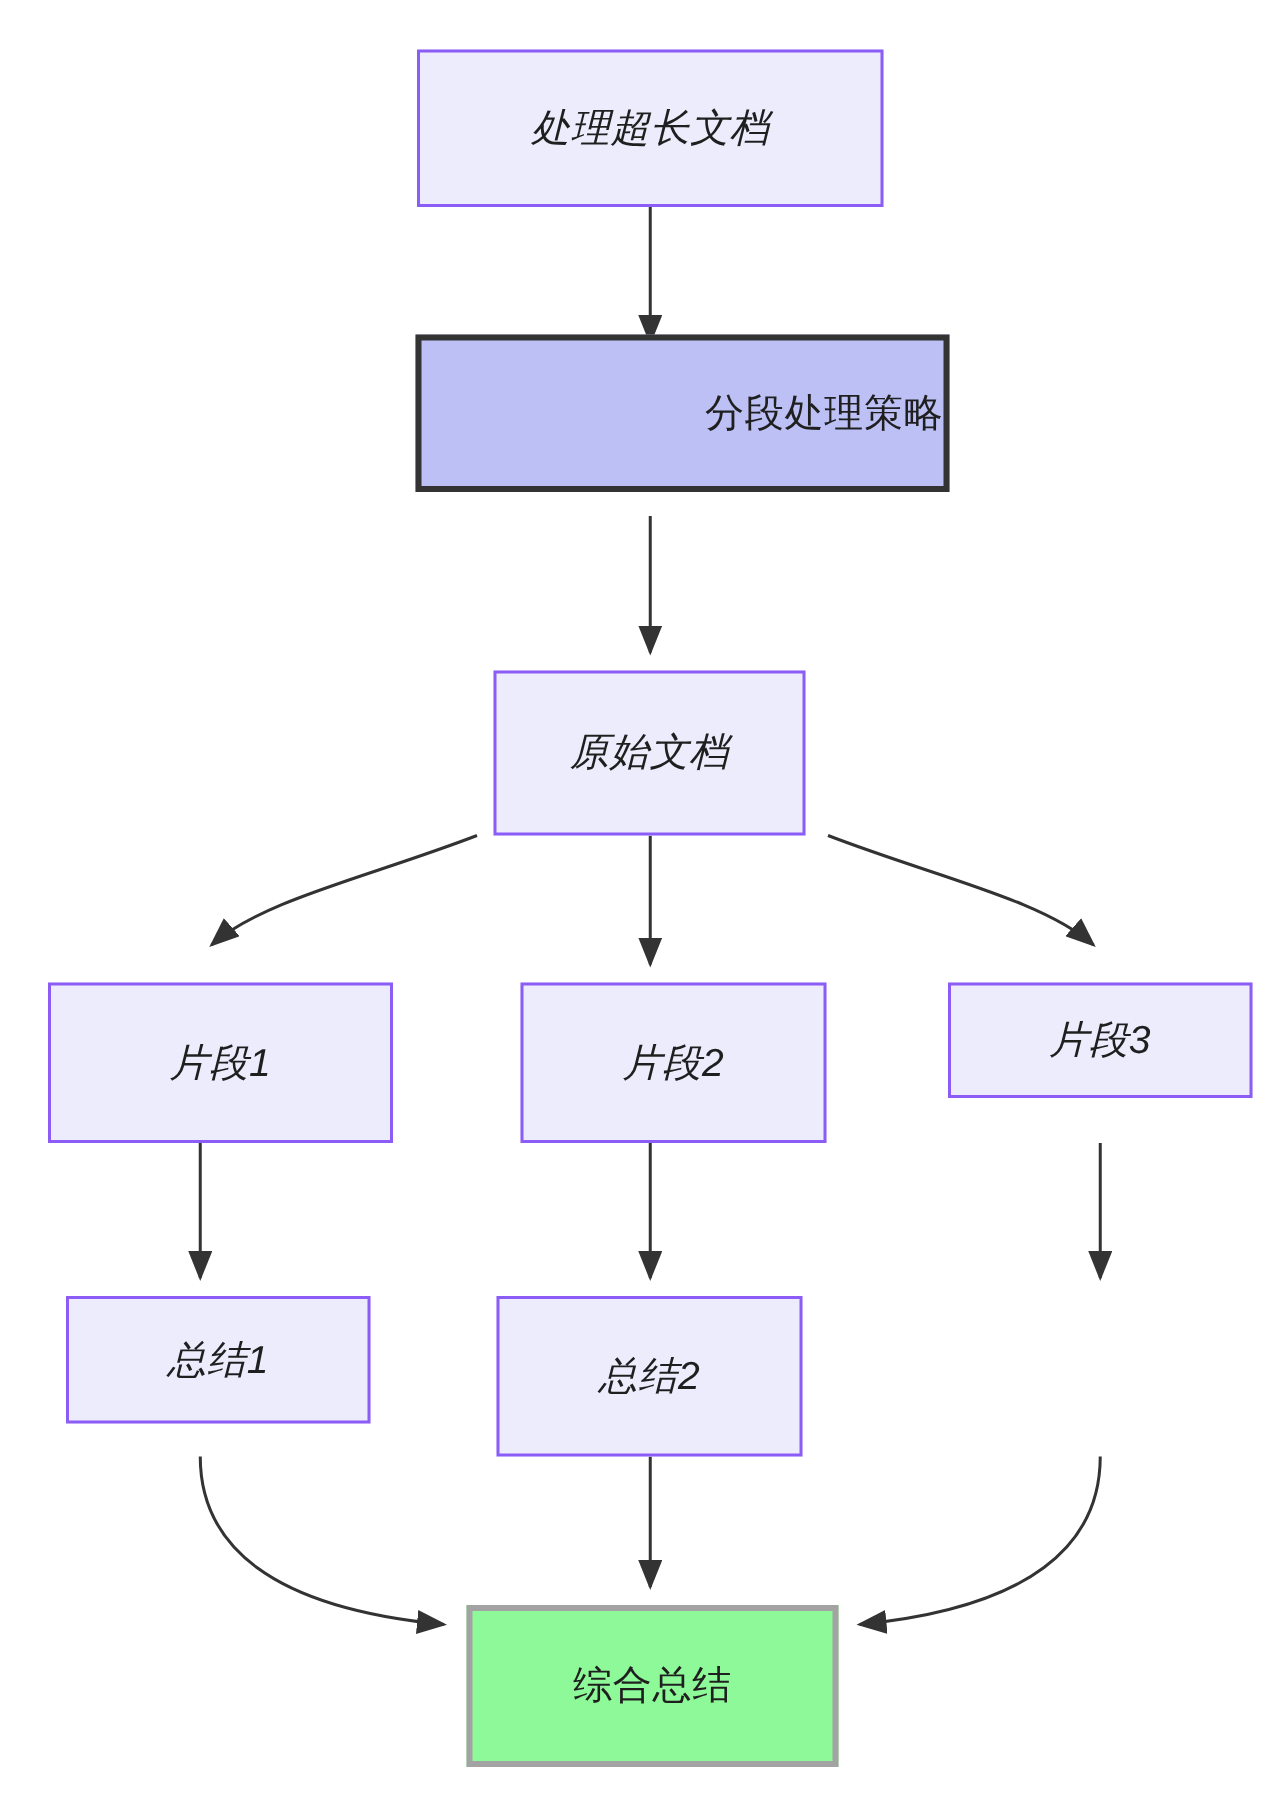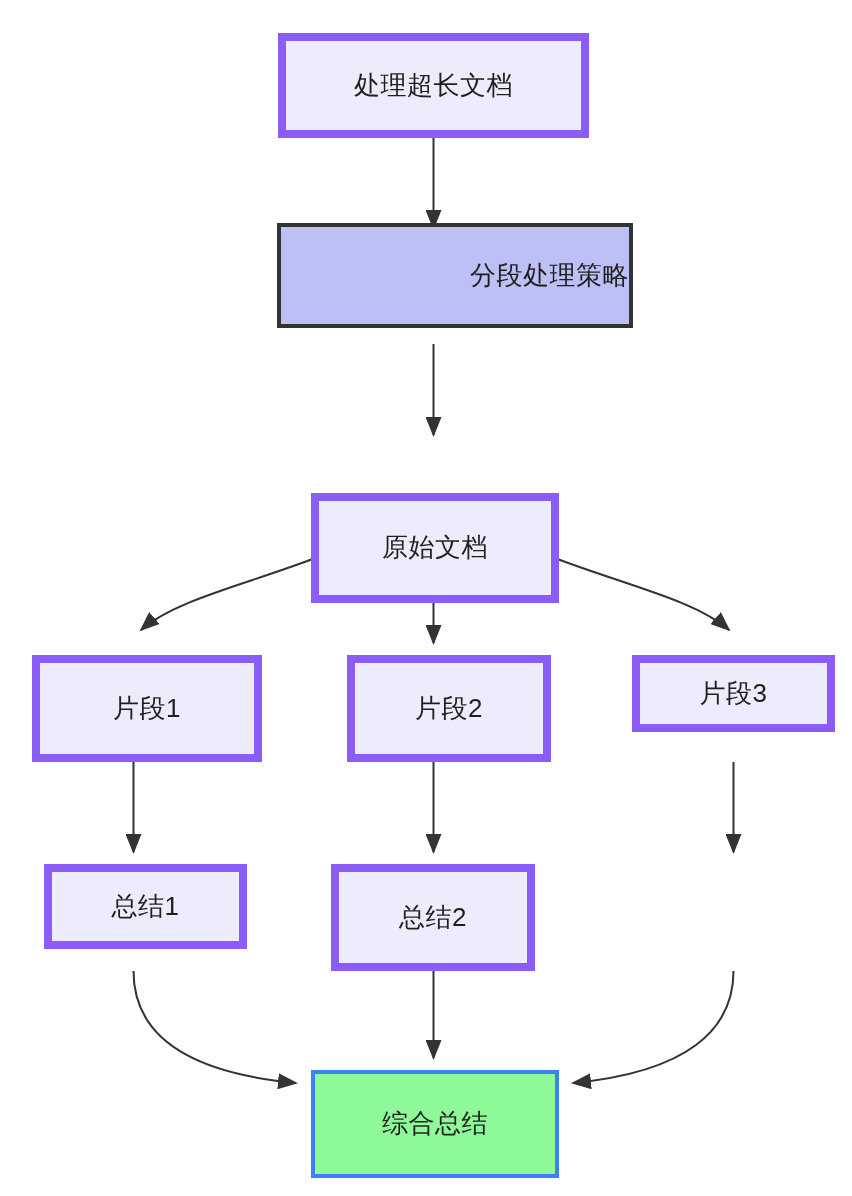--- a/index.html
+++ b/index.html
@@ -36,35 +36,36 @@
   }
   .node-label {
     font-size: 26px;
     line-height: 1.2;
     color: #1f1f1f;
     letter-spacing: 0.5px;
     white-space: nowrap;
   }
   .node.plain {
     background: #ececfd;
-    border: 8px solid #8b5cf6;
+    border: 2px solid #8b5cf6;
+    font-style: italic;
   }
   .node.highlight {
     background: #bcc0f5;
     border: 4px solid #333333;
   }
   .node.result {
     background: #8ef998;
-    border: 4px solid #3b82f6;
+    border: 4px solid #a3a3a3;
     justify-content: center;
   }
   
   .n-doc       { left: 278px; top: 33px;   width: 311px; height: 105px; }
   .n-strategy  { left: 277px; top: 223px;  width: 356px; height: 105px; justify-content: flex-end; }
-  .n-source    { left: 311px; top: 447px;  width: 248px; height: 110px; margin-top: 46px; }
+  .n-source    { left: 329px; top: 447px;  width: 208px; height: 110px; }
   .n-frag1     { left: 32px;  top: 655px;  width: 230px; height: 107px; }
   .n-frag2     { left: 331px; top: 655px;  width: 204px; height: 107px; margin-left: 16px; }
   .n-frag3     { left: 632px; top: 655px;  width: 203px; height: 77px; }
   .n-sum1      { left: 44px;  top: 864px;  width: 203px; height: 85px; }
   .n-sum2      { left: 331px; top: 864px;  width: 204px; height: 107px; }
   .n-sum3      { left: 632px; top: 864px;  width: 203px; height: 107px; }
   .n-final     { left: 311px; top: 1070px; width: 248px; height: 108px; }
 </style>
 </head>
 <body>

